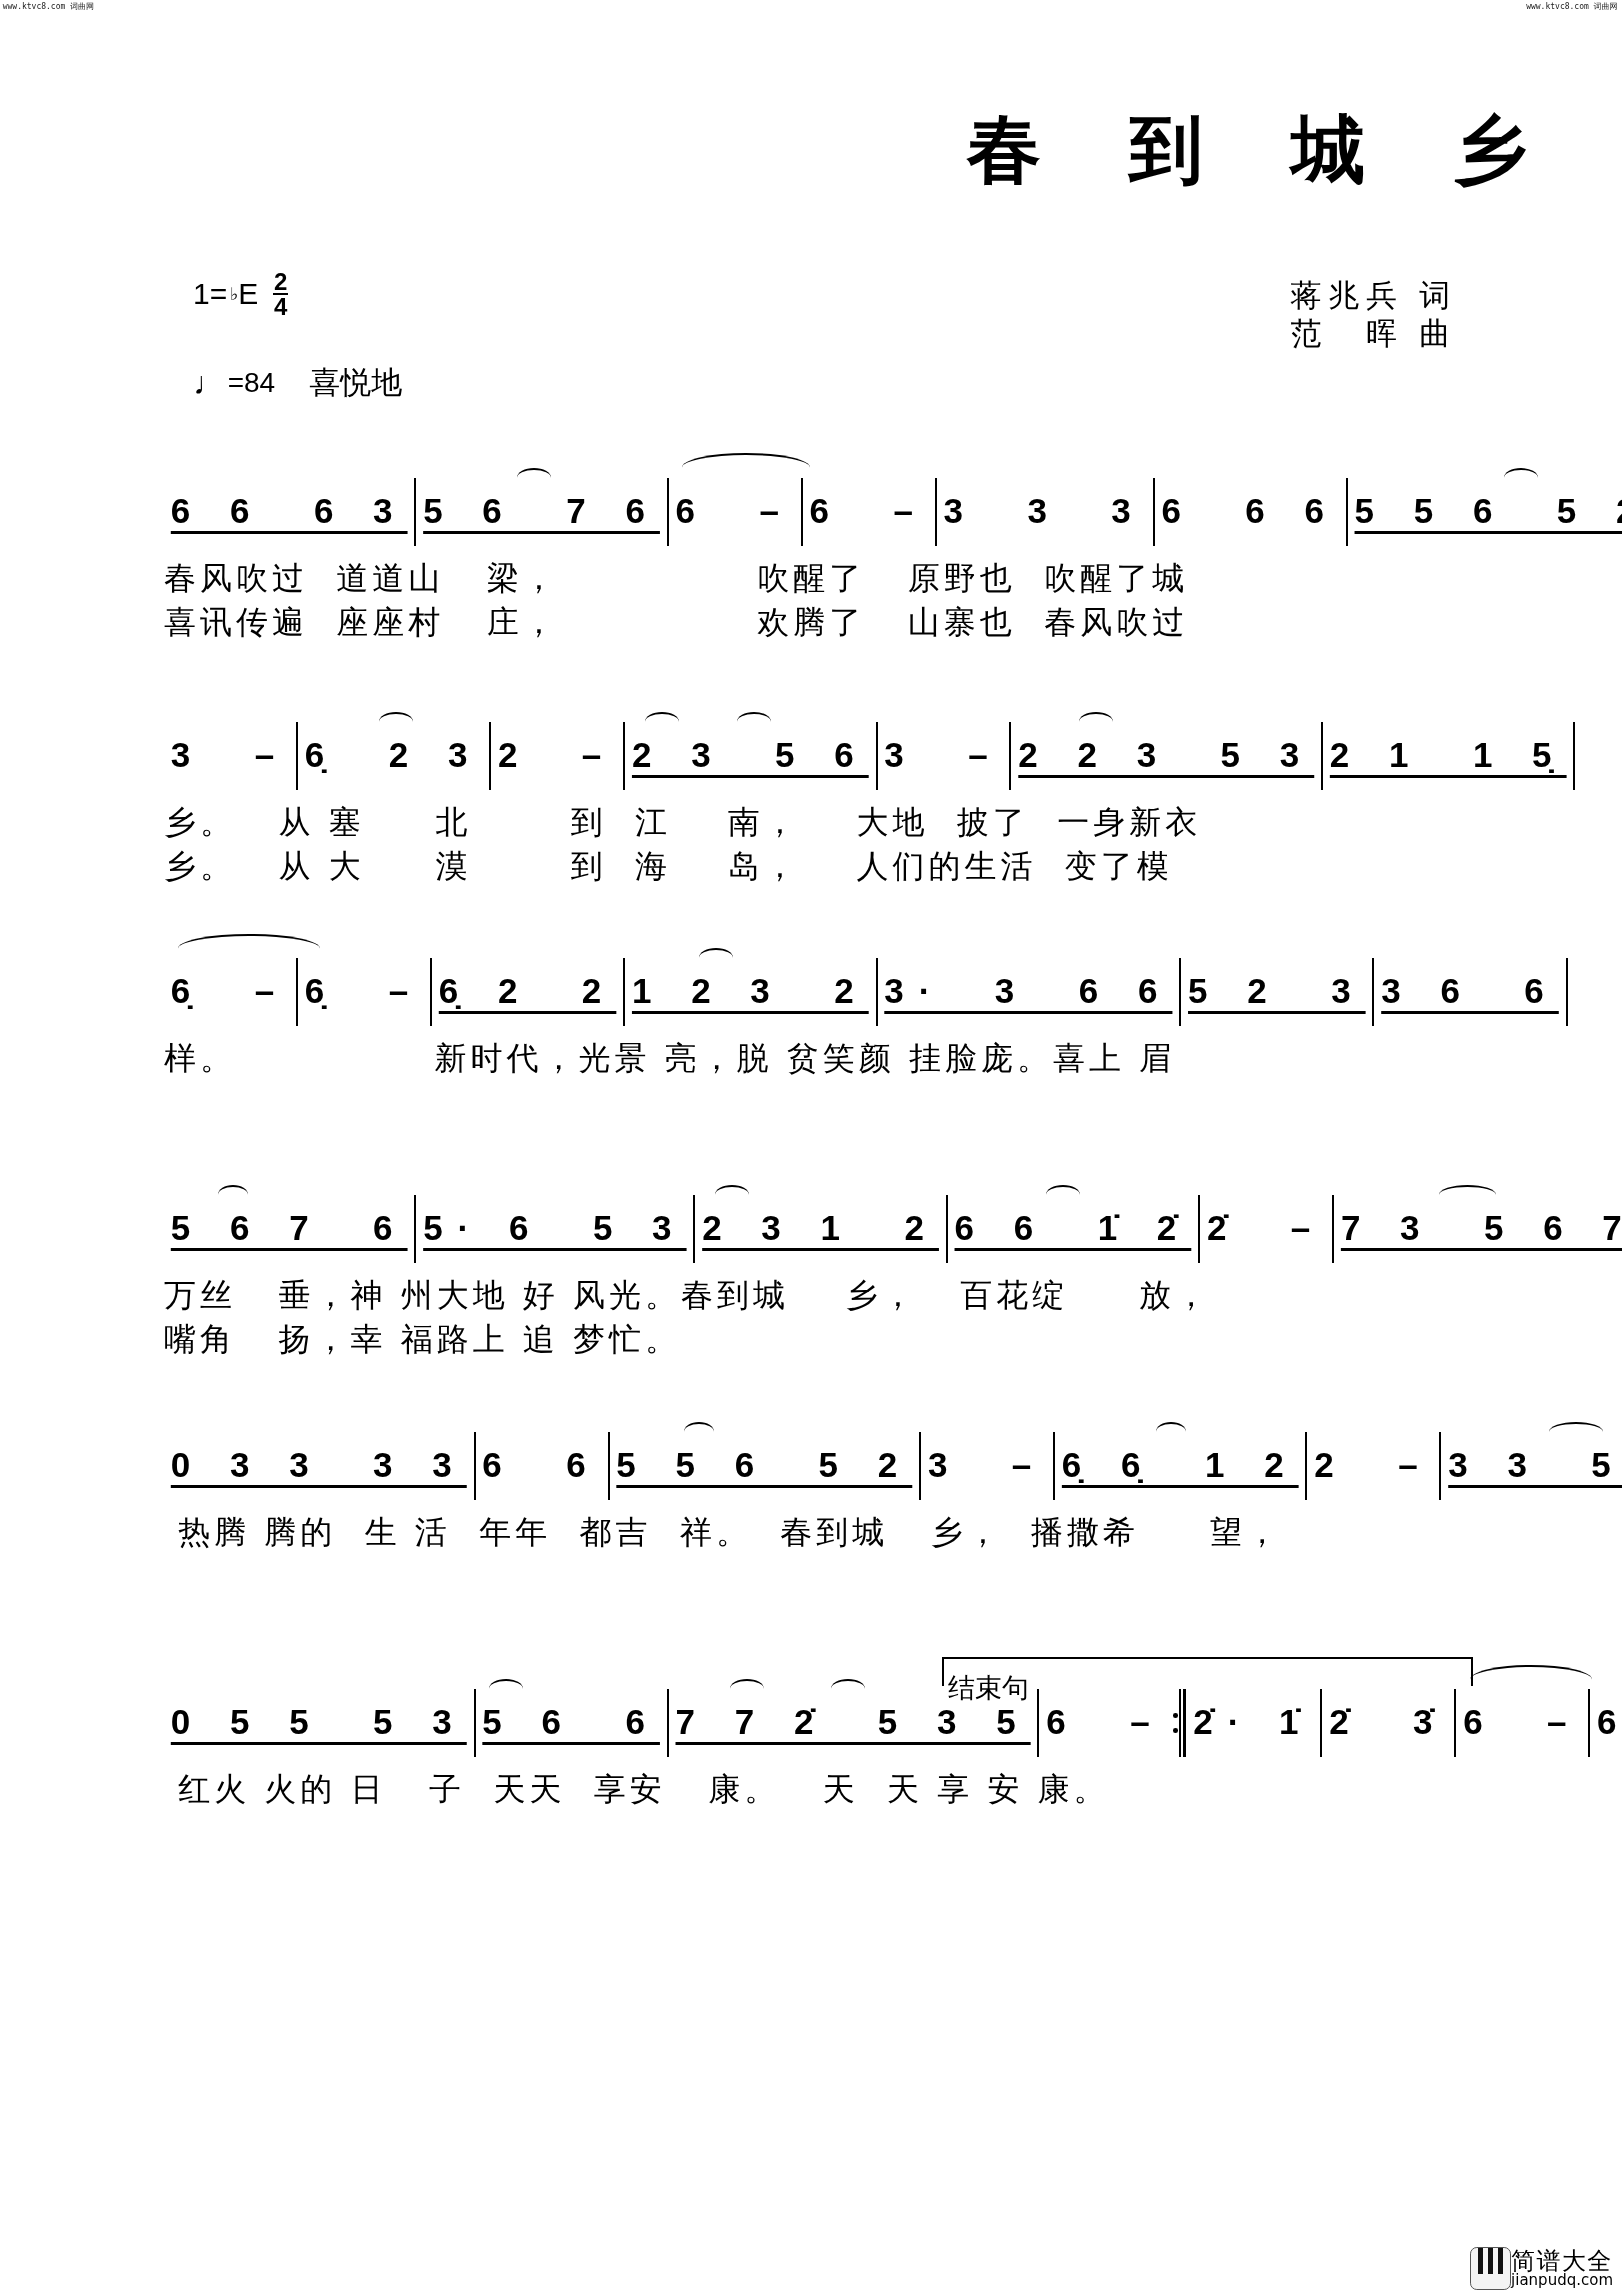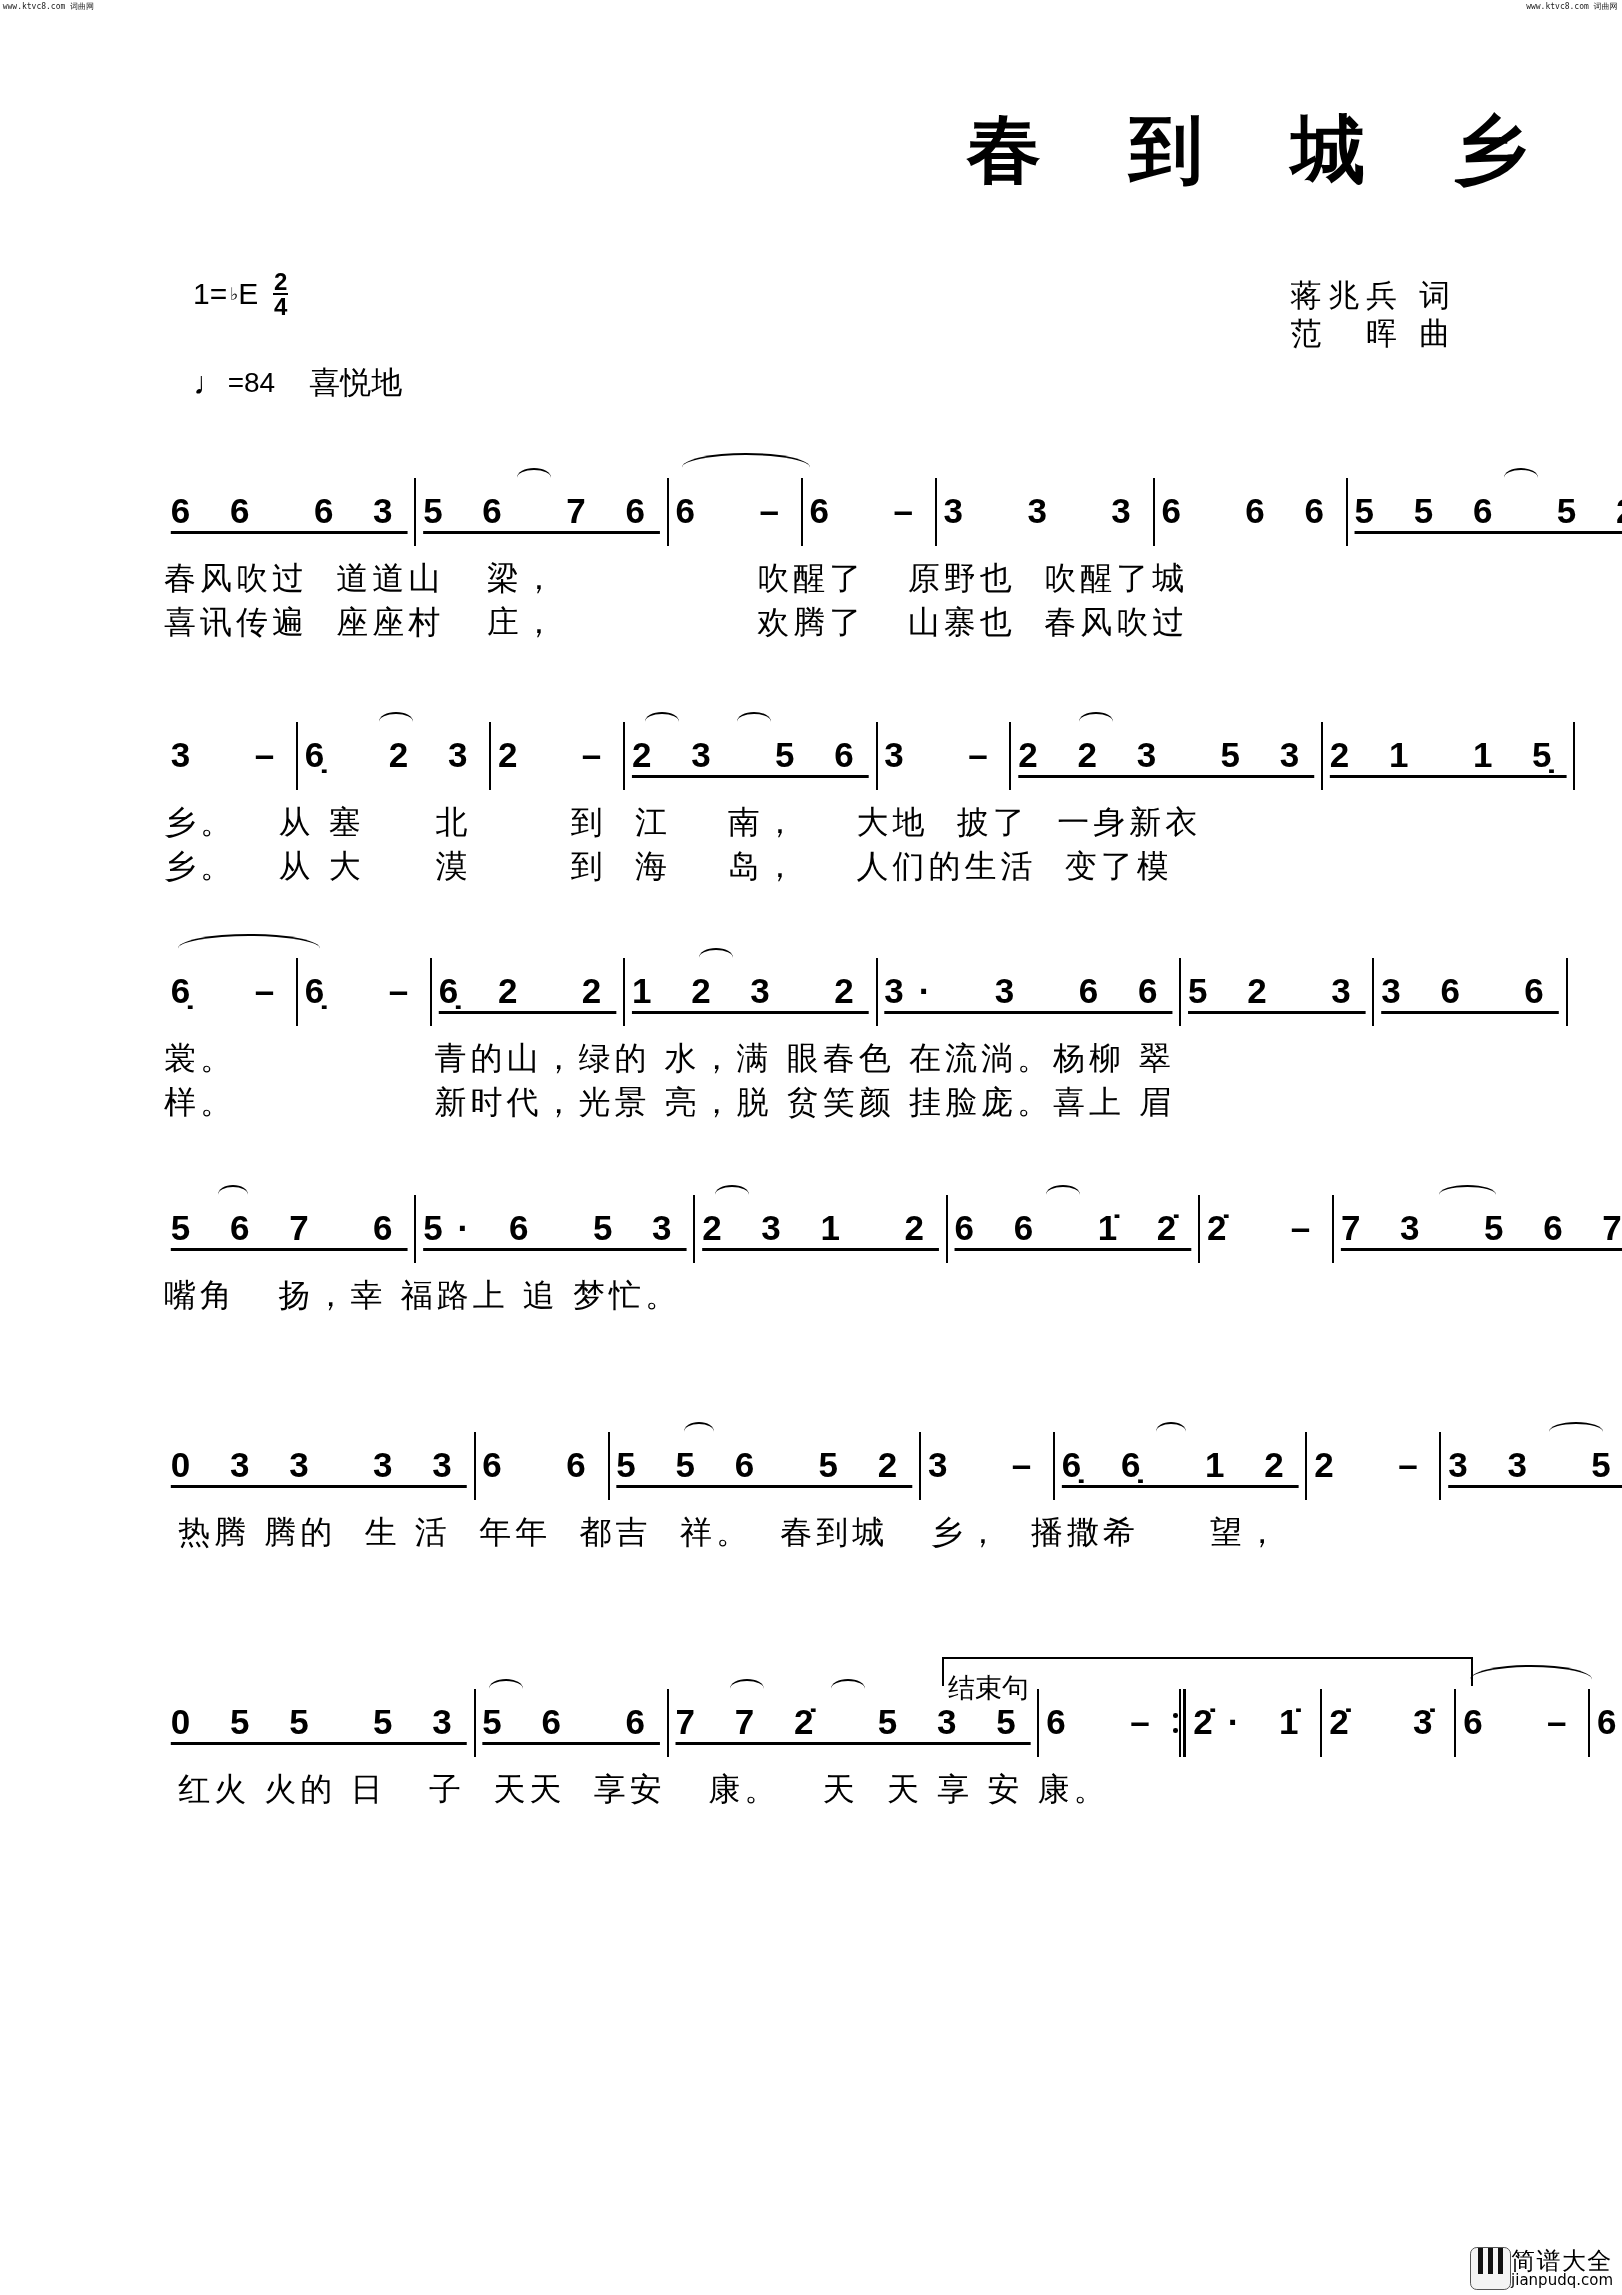--- a/index.html
+++ b/index.html
@@ -172,21 +172,20 @@
     <div class="barline"></div>
     <div class="measure">
         <span class="m-text ul">5 2  3</span>
       </div>
     <div class="barline"></div>
     <div class="measure">
         <span class="m-text ul">3 6  6</span>
       </div>
     <div class="barline"></div>
   </div>
-  <div class="lyrics">裳。              青的山，绿的 水，满 眼春色 在流淌。杨柳 翠</div>
   <div class="lyrics">样。              新时代，光景 亮，脱 贫笑颜 挂脸庞。喜上 眉</div>
 </div>
 
 <div class="system" style="top:1190px;">
   <div class="notes">
     <div class="measure">
         <span class="slur" style="left:54px;width:30px;"></span>
         <span class="m-text ul">5 6 7  6</span>
       </div>
     <div class="barline"></div>
@@ -207,20 +206,21 @@
     <div class="measure">
         <span class="m-text">2̇  –</span>
       </div>
     <div class="barline"></div>
     <div class="measure" style="flex:1.3">
         <span class="slur" style="left:105px;width:57px;"></span>
         <span class="m-text ul">7 3  5 6 7</span>
       </div>
 
   </div>
+  <div class="lyrics">万丝   垂，神 州大地 好 风光。春到城    乡，   百花绽     放，</div>
   <div class="lyrics">嘴角   扬，幸 福路上 追 梦忙。</div>
 </div>
 
 <div class="system" style="top:1427px;">
   <div class="notes">
     <div class="measure" style="flex:1.3">
         <span class="m-text ul">0 3 3  3 3</span>
       </div>
     <div class="barline"></div>
     <div class="measure" style="flex:0.8">

